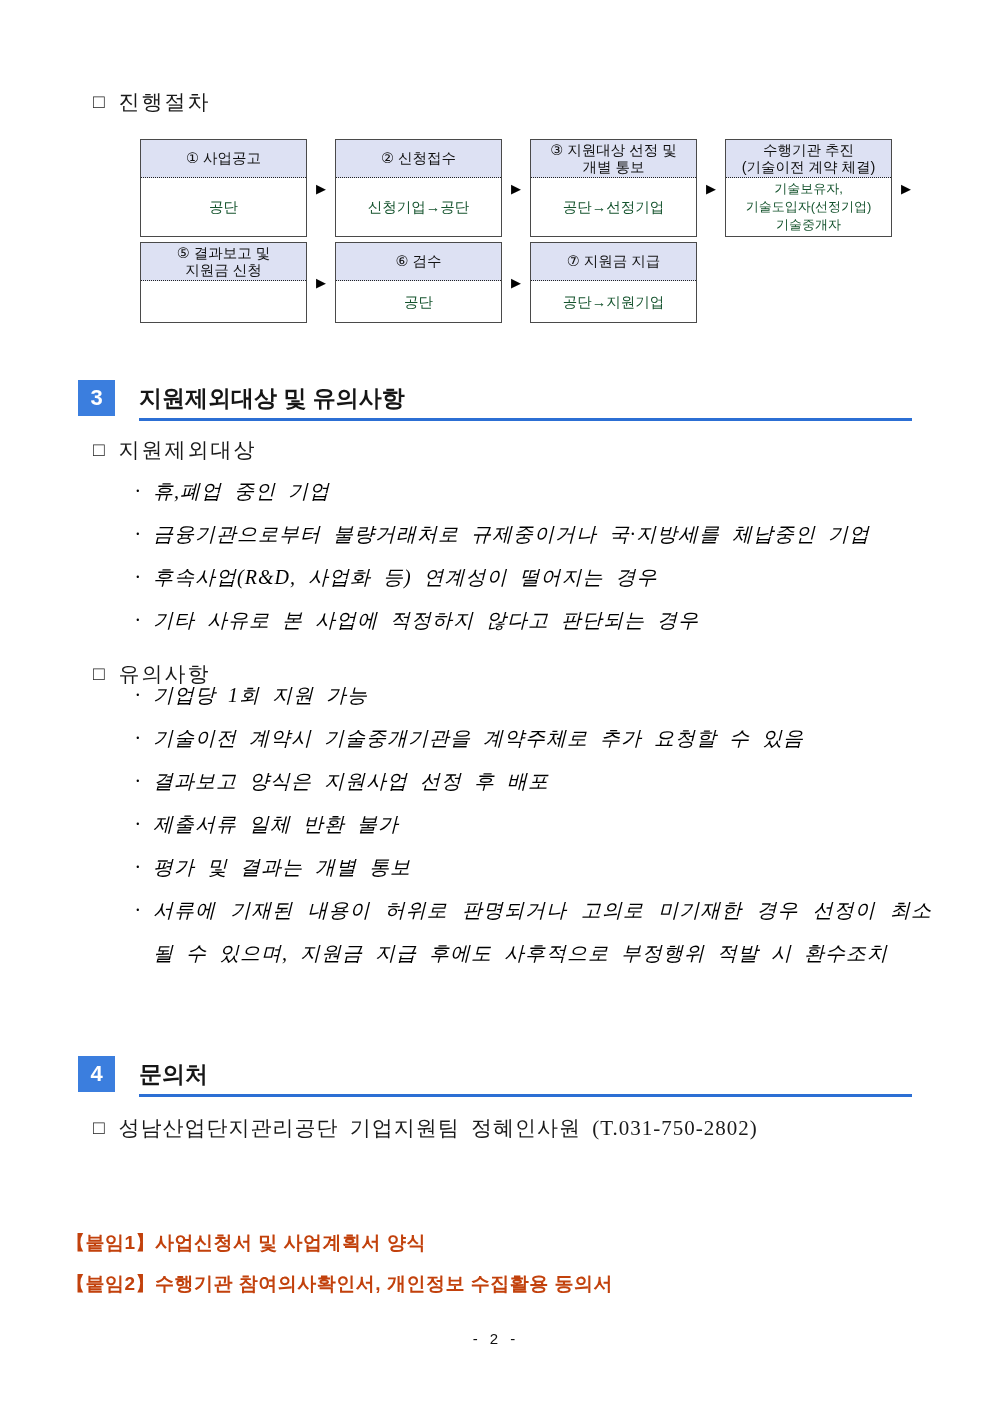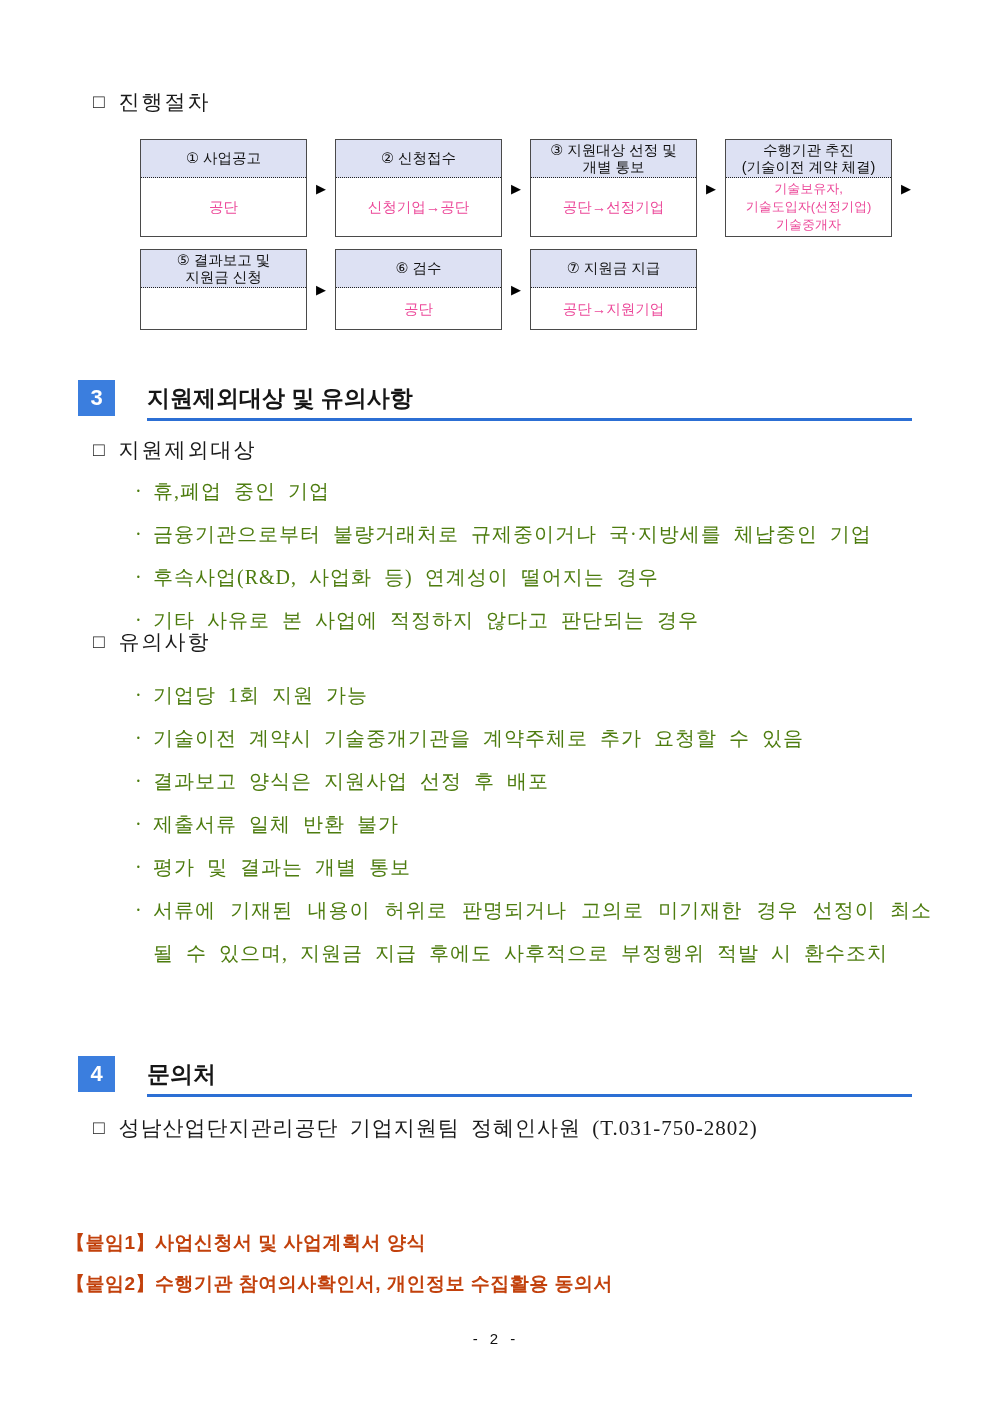--- a/index.html
+++ b/index.html
@@ -28,21 +28,21 @@
     display: inline-block;
     font-size: 19px;
     letter-spacing: 0;
     margin-right: 14px;
     transform: translateY(-1px);
   }
 
   
   .flowchart { position: absolute; left: 140px; top: 139px; width: 800px; }
   .flow-row { display: flex; align-items: stretch; }
-  .flow-row.second { margin-top: 12px; }
+  .flow-row.second { margin-top: 5px; }
   .flow-box {
     width: 167px;
     border: 1px solid #4a4a4a;
     background: #ffffff;
     display: flex;
     flex-direction: column;
     font-family: "Liberation Sans", "DejaVu Sans", sans-serif;
   }
   .row1 .flow-box { height: 98px; }
   .row2 .flow-box { height: 81px; }
@@ -60,21 +60,21 @@
     text-align: center;
   }
   .fb-body {
     flex: 1 1 auto;
     display: flex;
     flex-direction: column;
     justify-content: center;
     align-items: center;
     font-size: 14.5px;
     line-height: 18px;
-    color: #ec4899;
+    color: #14532d;
     text-align: left;
   }
   .fb-body.small { font-size: 13px; line-height: 18px; }
   .flow-arrow {
     width: 28px;
     display: flex;
     align-items: center;
     justify-content: center;
     font-size: 13px;
     color: #000;
@@ -90,43 +90,44 @@
     color: #ffffff;
     font-family: "Liberation Sans", "DejaVu Sans", sans-serif;
     font-weight: bold;
     font-size: 22px;
     display: flex;
     align-items: center;
     justify-content: center;
   }
   .sec-line {
     flex: 1 1 auto;
-    margin-left: 32px;
+    margin-left: 24px;
     height: 41px;
     border-bottom: 3px solid var(--underline-blue, #2c6fd4);
   }
   .sec-title {
     font-family: "Liberation Sans", "DejaVu Sans", sans-serif;
     font-weight: bold;
     font-size: 23px;
     line-height: 36px;
     color: #161616;
     letter-spacing: 0;
   }
 
   
   .bullets { position: absolute; left: 135px; width: 797px; }
   .bullet-item {
     font-size: 20px;
     line-height: 43px;
     letter-spacing: 1px;
     word-spacing: 6px;
-    color: #4d7c0f;
+    color: #000000;
     padding-left: 18px;
     text-align: justify;
+    font-style: italic;
   }
   .bullet-item .bullet {
     display: inline-block;
     width: 18px;
     margin-left: -18px;
     letter-spacing: 0;
     word-spacing: 0;
   }
 
   
@@ -266,21 +267,21 @@
       <span class="bullet">·</span><span>금융기관으로부터 불량거래처로 규제중이거나 국·지방세를 체납중인 기업</span>
     </div>
     <div class="bullet-item">
       <span class="bullet">·</span><span>후속사업(R&amp;D, 사업화 등) 연계성이 떨어지는 경우</span>
     </div>
     <div class="bullet-item">
       <span class="bullet">·</span><span>기타 사유로 본 사업에 적정하지 않다고 판단되는 경우</span>
     </div>
   </div>
 
-  <div class="cb-line" style="top:628px;">
+  <div class="cb-line" style="top:660px;">
     <span class="cb">□</span><span>유의사항</span>
   </div>
 
   <div class="bullets" style="top:674px;">
     <div class="bullet-item">
       <span class="bullet">·</span><span>기업당 1회 지원 가능</span>
     </div>
     <div class="bullet-item">
       <span class="bullet">·</span><span>기술이전 계약시 기술중개기관을 계약주체로 추가 요청할 수 있음</span>
     </div>

